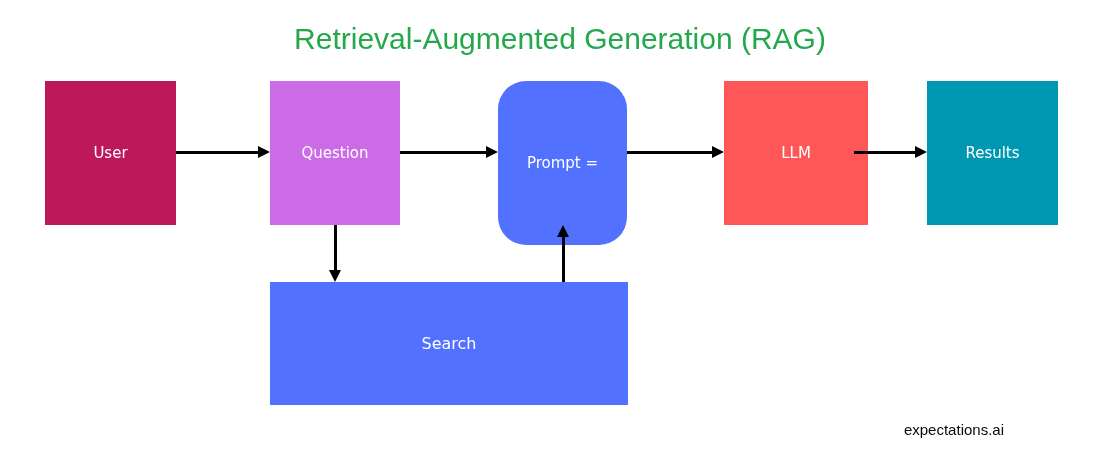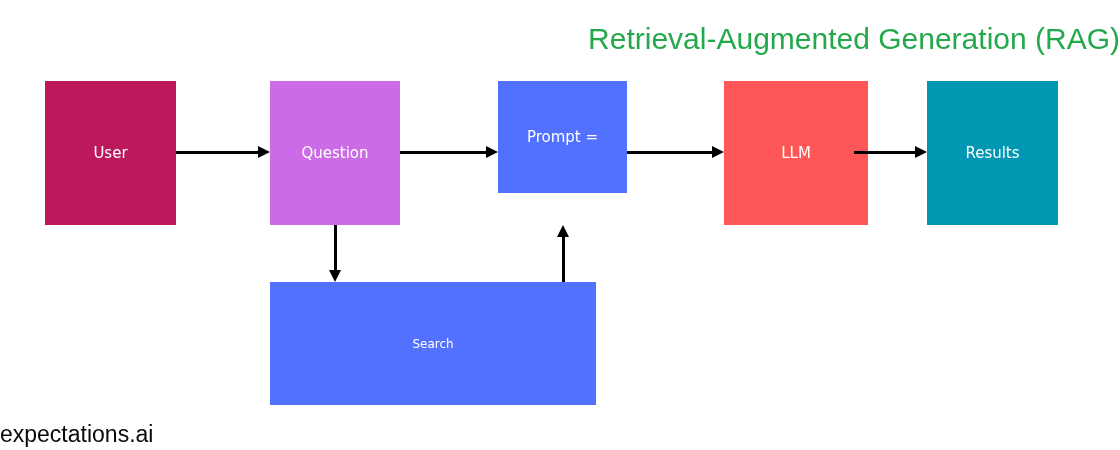--- a/index.html
+++ b/index.html
@@ -13,44 +13,44 @@
     width: 1120px;
     height: 450px;
     background: #ffffff;
     overflow: hidden;
   }
   .title {
     position: absolute;
     top: 22px;
     left: 0;
     width: 1120px;
-    text-align: right;
+    text-align: center;
     font-family: "Liberation Sans", sans-serif;
     font-size: 30px;
     font-weight: 500;
     color: #23a84c;
     letter-spacing: 0px;
   }
   .node {
     position: absolute;
     display: flex;
     flex-direction: column;
     align-items: center;
     justify-content: center;
     color: #ffffff;
     text-align: center;
     font-size: 15px;
     line-height: 23px;
   }
   .node-user     { left: 45px;  top: 81px;  width: 131px; height: 144px; background: #be185d; }
   .node-question { left: 270px; top: 81px;  width: 130px; height: 144px; background: #cb6ce6; }
-  .node-prompt   { left: 498px; top: 81px;  width: 129px; height: 112px; background: #5271ff; }
+  .node-prompt   { left: 498px; top: 81px;  width: 129px; height: 164px; background: #5271ff; border-radius: 28px; }
   .node-llm      { left: 724px; top: 81px;  width: 144px; height: 144px; background: #ff5757; }
   .node-response { left: 927px; top: 81px;  width: 131px; height: 144px; background: #0097b2; }
-  .node-search   { left: 270px; top: 282px; width: 326px; height: 123px; background: #5271ff; font-size: 12px; line-height: 24px; }
+  .node-search   { left: 270px; top: 282px; width: 358px; height: 123px; background: #5271ff; font-size: 16px; line-height: 24px; }
 
   
   .arrow { position: absolute; background: #000000; }
   .arrow-h { height: 3px; }
   .arrow-v { width: 3px; }
   .arrow-h::after {
     content: "";
     position: absolute;
     right: -11px;
     top: -5px;
@@ -84,23 +84,23 @@
   .arrow-prompt-llm       { left: 627px; top: 151px; width: 86px; }
   .arrow-llm-response     { left: 854px; top: 151px; width: 62px; }
   .arrow-question-search  { left: 334px; top: 225px; height: 46px; }
   .arrow-search-prompt    { left: 562px; top: 236px; height: 46px; }
 
   .footer {
     position: absolute;
     top: 421px;
     left: 0;
     width: 1004px;
-    text-align: left;
+    text-align: right;
     font-family: "Liberation Sans", sans-serif;
-    font-size: 23px;
+    font-size: 15px;
     color: #0a0a0a;
   }
 </style>
 </head>
 <body>
 
 <div class="canvas">
 
   <div class="title">Retrieval-Augmented Generation (RAG)</div>
 

